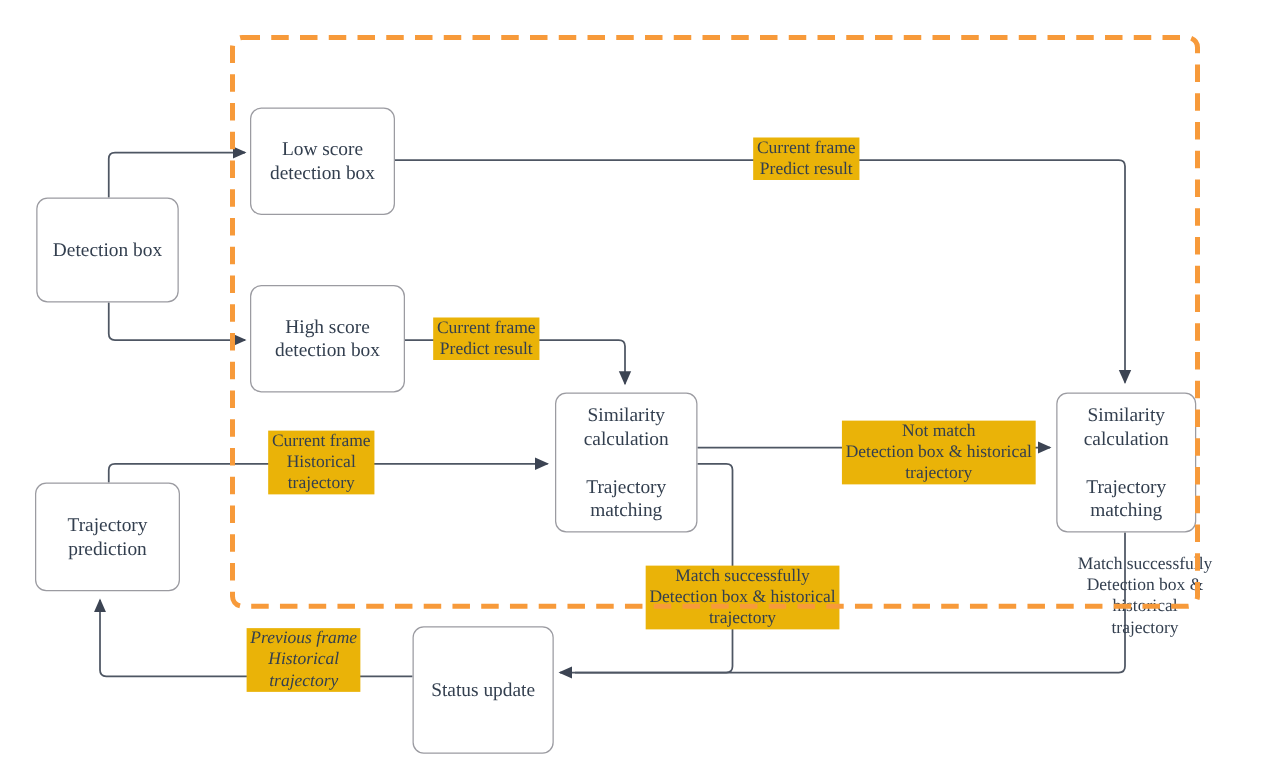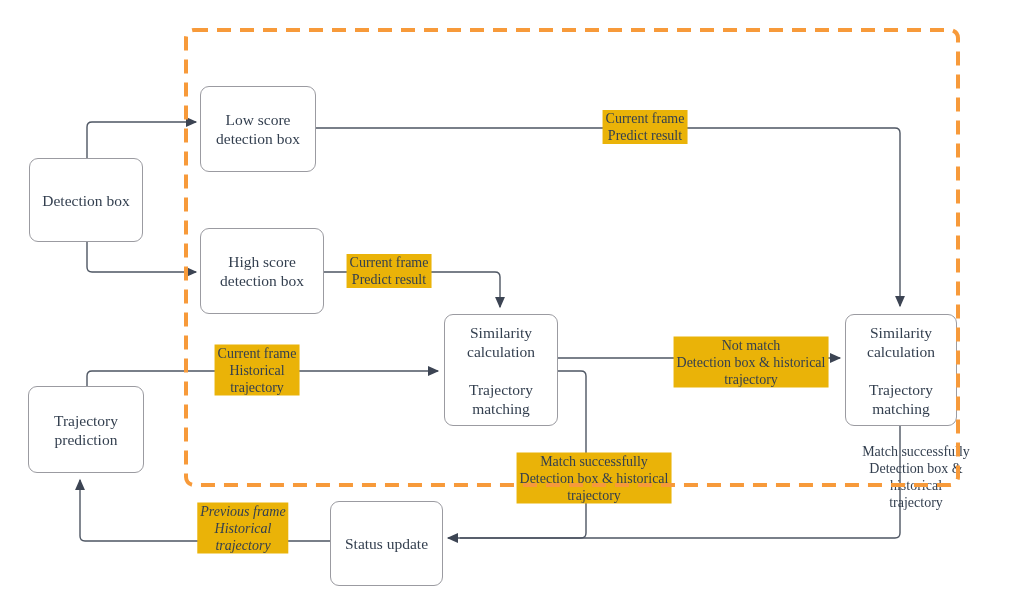--- a/index.html
+++ b/index.html
@@ -98,21 +98,21 @@
 
 Trajectory
 matching</span>
   </div>
 
   <div class="node" style="left:28px; top:386px; width:116px; height:87px;">
     <span class="node-label">Trajectory
 prediction</span>
   </div>
 
-  <div class="node" style="left:330px; top:501px; width:113px; height:85px;">
+  <div class="node" style="left:330px; top:501px; width:113px; height:102px;">
     <span class="node-label">Status update</span>
   </div>
 
   <div class="edge-label bg" style="left:645px; top:127px;">Current frame
 Predict result</div>
 
   <div class="edge-label bg" style="left:389px; top:271px;">Current frame
 Predict result</div>
 
   <div class="edge-label bg" style="left:257px; top:370px;">Current frame

